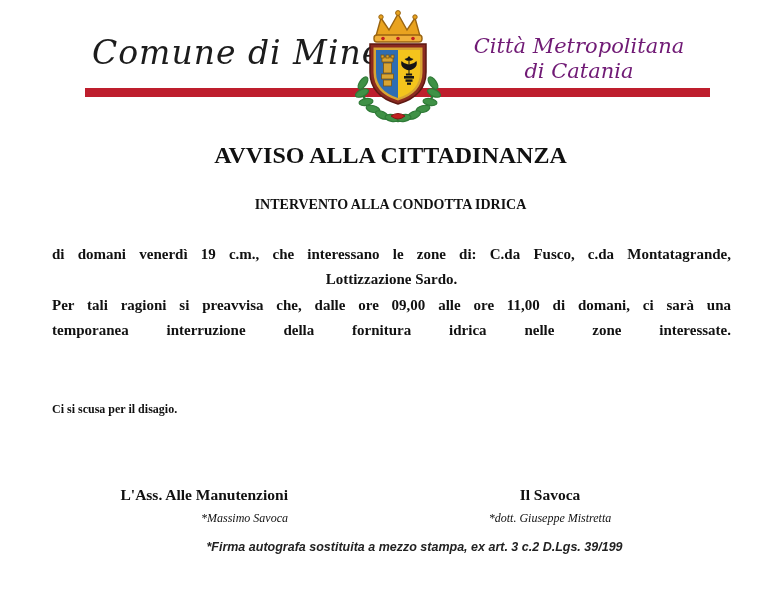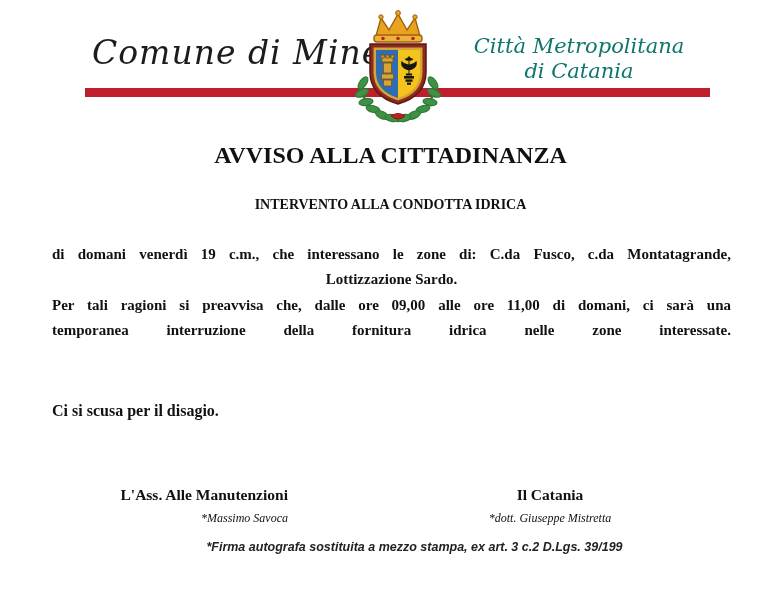--- a/index.html
+++ b/index.html
@@ -37,21 +37,21 @@
   }
   .region {
     position: absolute;
     left: 450px; top: 34px;
     width: 258px;
     text-align: center;
     font-family: "DejaVu Serif", serif;
     font-style: italic;
     font-size: 21px;
     line-height: 25px;
-    color: #0f766e;
+    color: #701a75;
     z-index: 2;
   }
   .crest {
     position: absolute;
     left: 350px; top: 8px;
     z-index: 3;
   }
 
   
   .title {
@@ -80,21 +80,21 @@
     line-height: 25.4px;
   }
   .body-line { width: 100%; }
   .body-line.stretch { text-align: justify; text-align-last: justify; white-space: nowrap; }
   .body-line.plain { text-align: center; }
 
   .apology {
     position: absolute;
     top: 402px; left: 52px;
     font-weight: bold;
-    font-size: 16px;
+    font-size: 12px;
   }
 
   
   .sig-left {
     position: absolute;
     top: 486px; left: 58px; width: 230px;
     text-align: right;
   }
   .sig-right {
     position: absolute;
@@ -205,19 +205,19 @@
   </div>
 
   <div class="apology">Ci si scusa per il disagio.</div>
 
   <div class="sig-left">
     <div class="sig-title">L'Ass. Alle Manutenzioni</div>
     <div class="sig-name">*Massimo Savoca</div>
   </div>
 
   <div class="sig-right">
-    <div class="sig-title">Il Catania</div>
+    <div class="sig-title">Il Savoca</div>
     <div class="sig-name">*dott. Giuseppe Mistretta</div>
   </div>
 
   <div class="disclaimer">*Firma autografa sostituita a mezzo stampa, ex art. 3 c.2 D.Lgs. 39/199</div>
 
 </div>
 
 </body></html>

